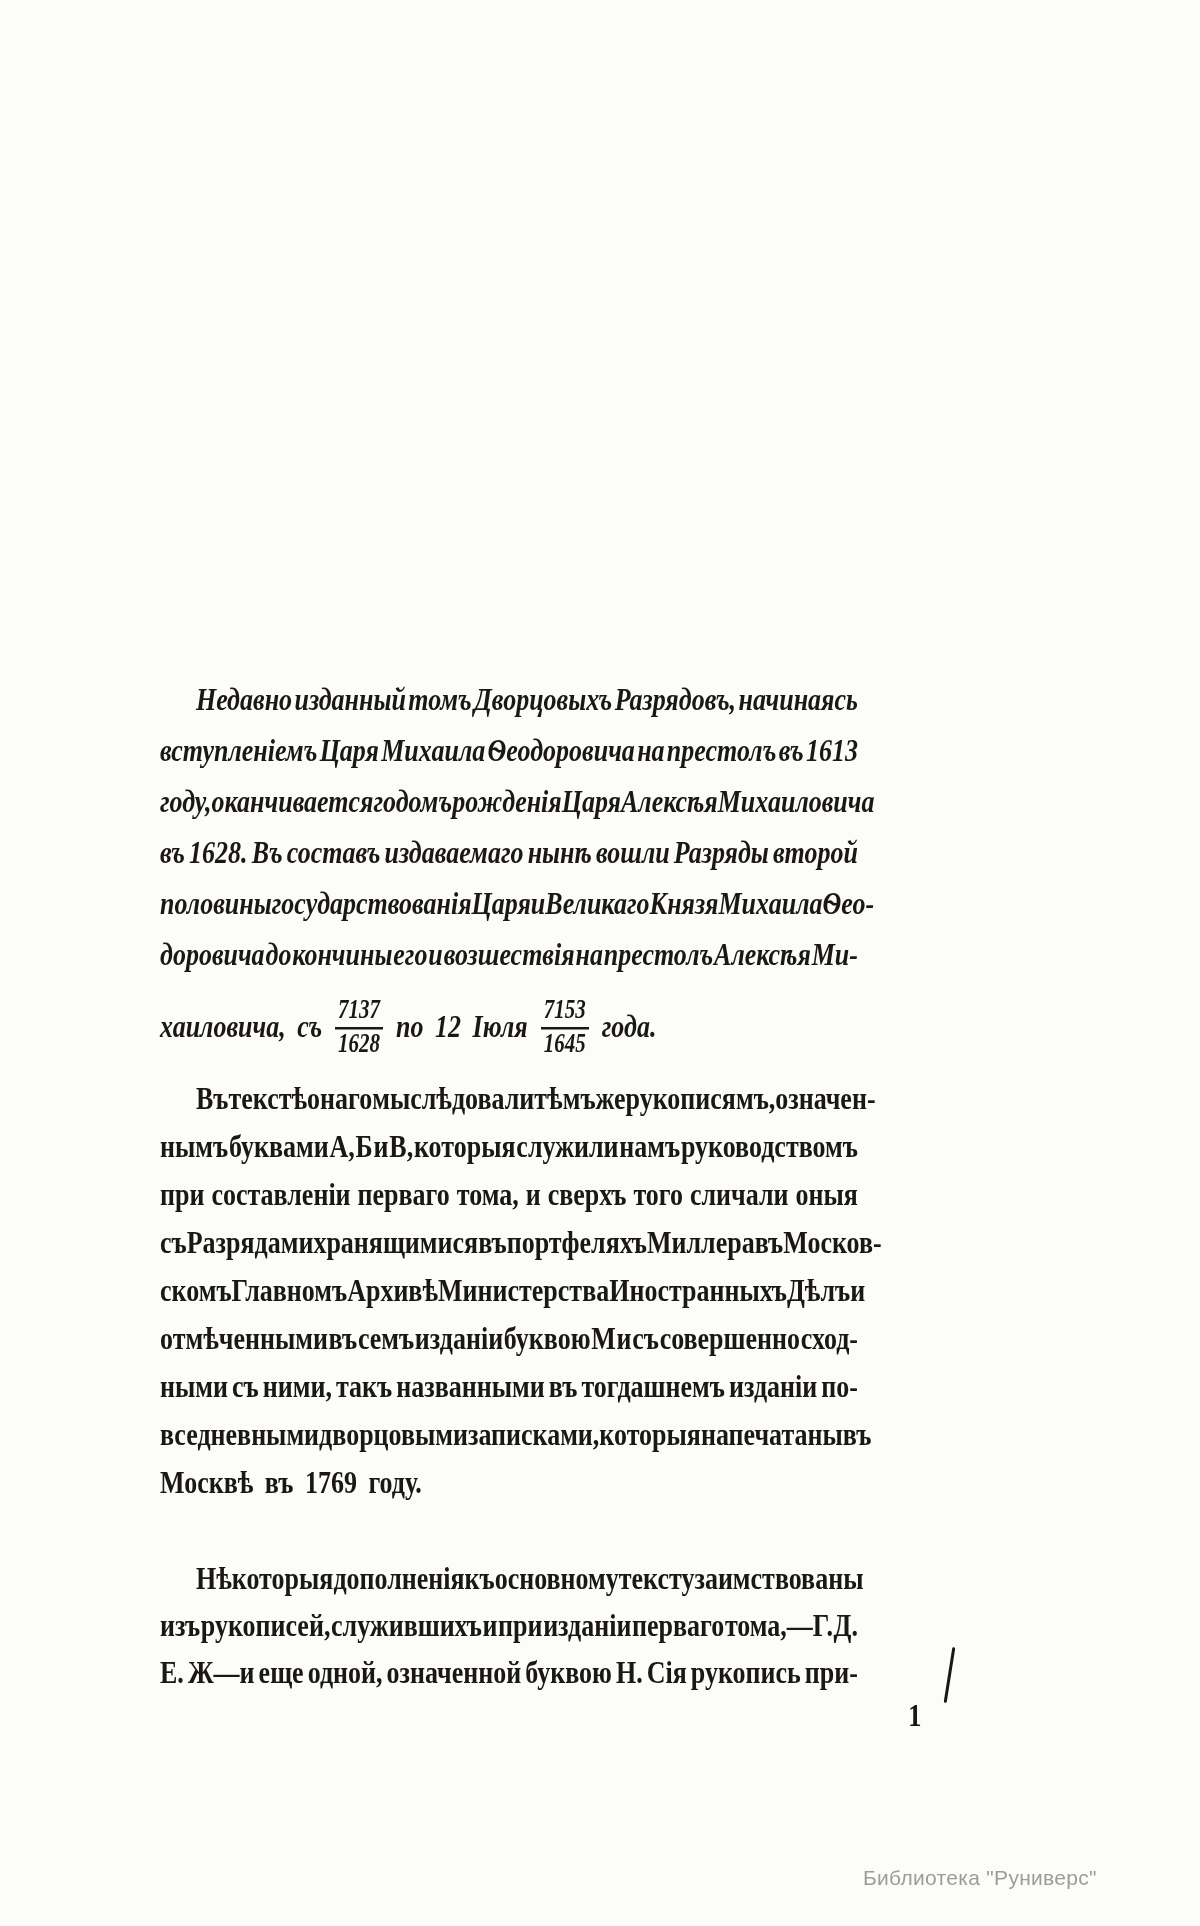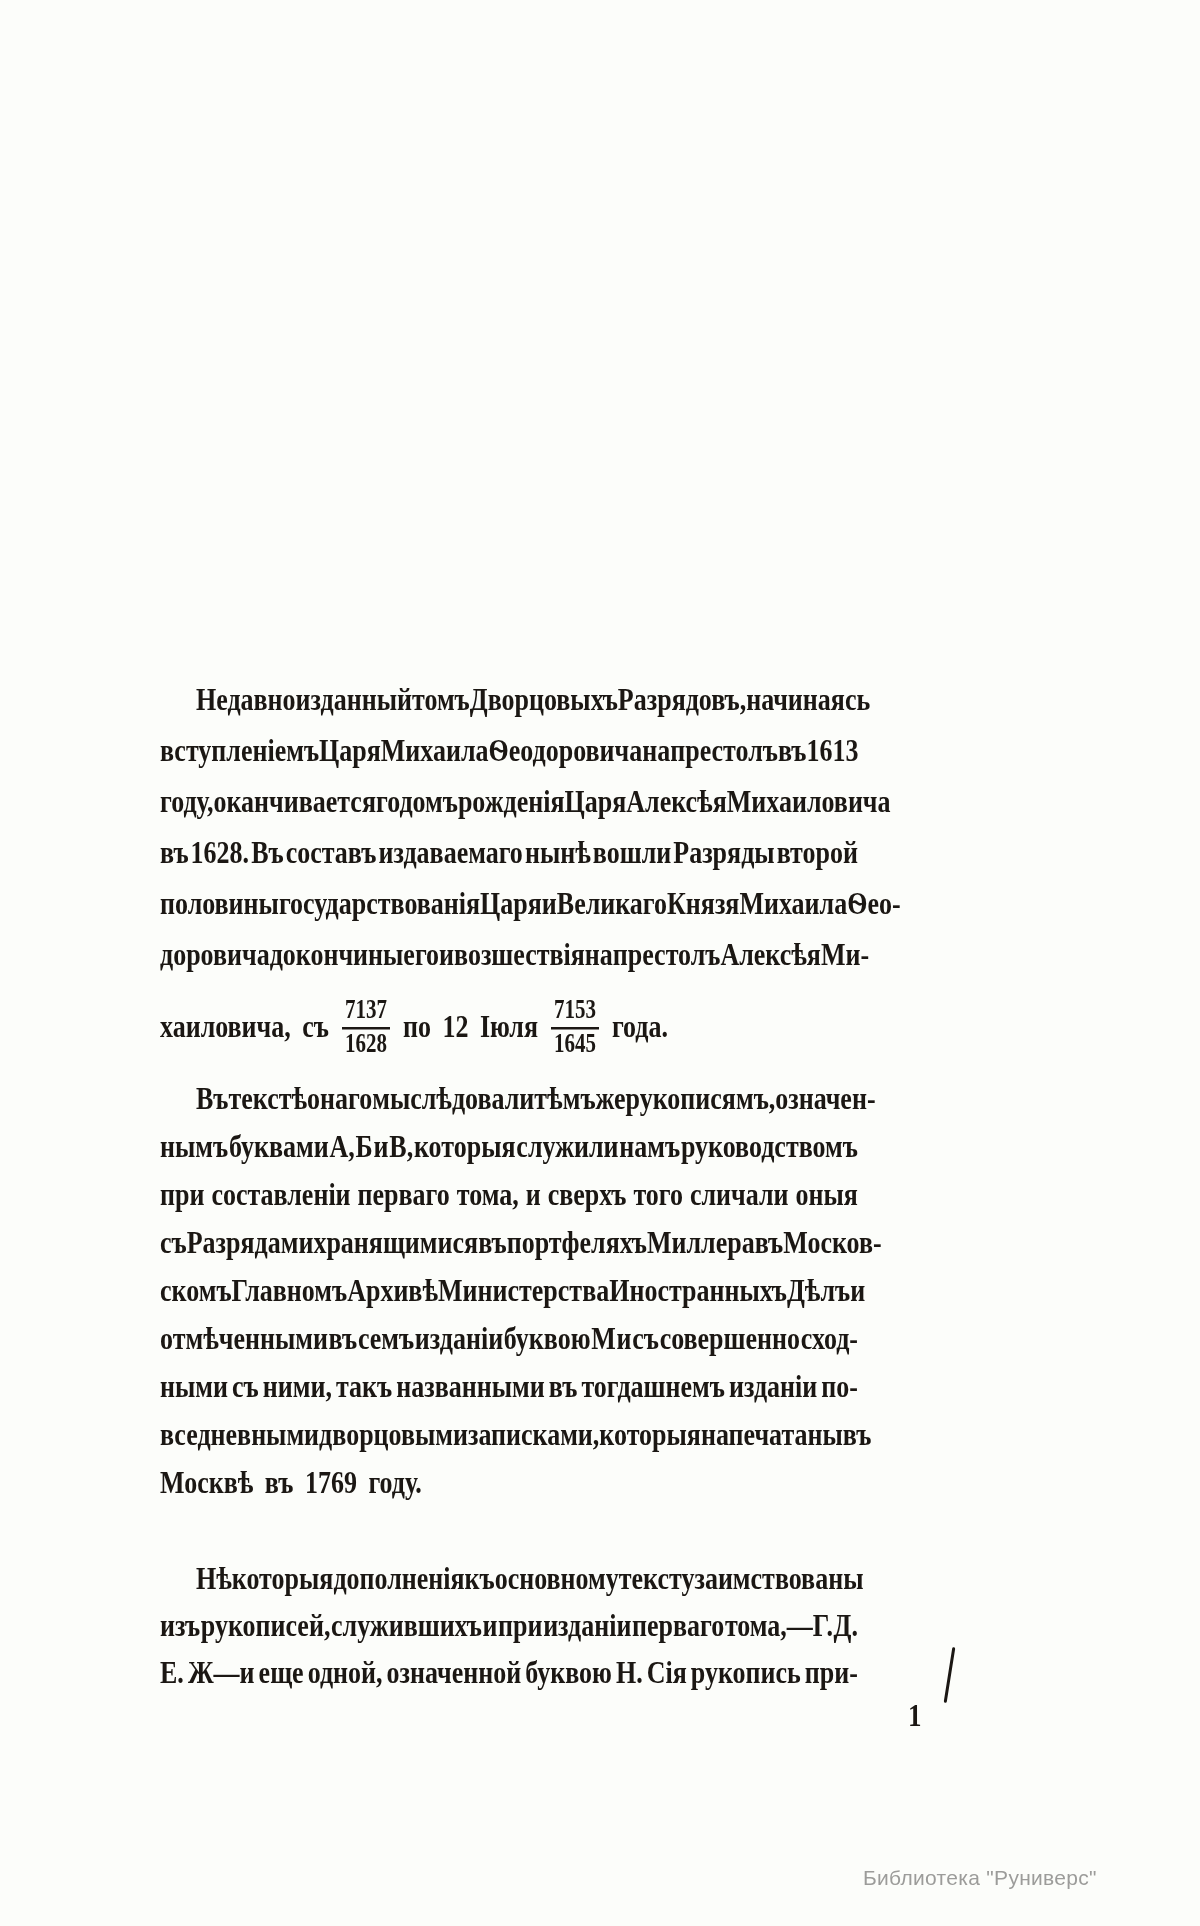--- a/index.html
+++ b/index.html
@@ -89,21 +89,21 @@
     font-size:21px;
     color:var(--watermark);
     letter-spacing:0.3px;
   }
 </style>
 </head>
 <body>
 
 <div class="page">
 
-  <div class="textblock p1" style="top:688px;">
+  <div class="textblock p1" style="top:688px;font-style:italic;">
     <div class="line jline indent">
         <span>Недавно</span>
         <span>изданный</span>
         <span>томъ</span>
         <span>Дворцовыхъ</span>
         <span>Разрядовъ,</span>
         <span>начинаясь</span>
       </div>
     <div class="line jline">
         <span>вступленіемъ</span>

